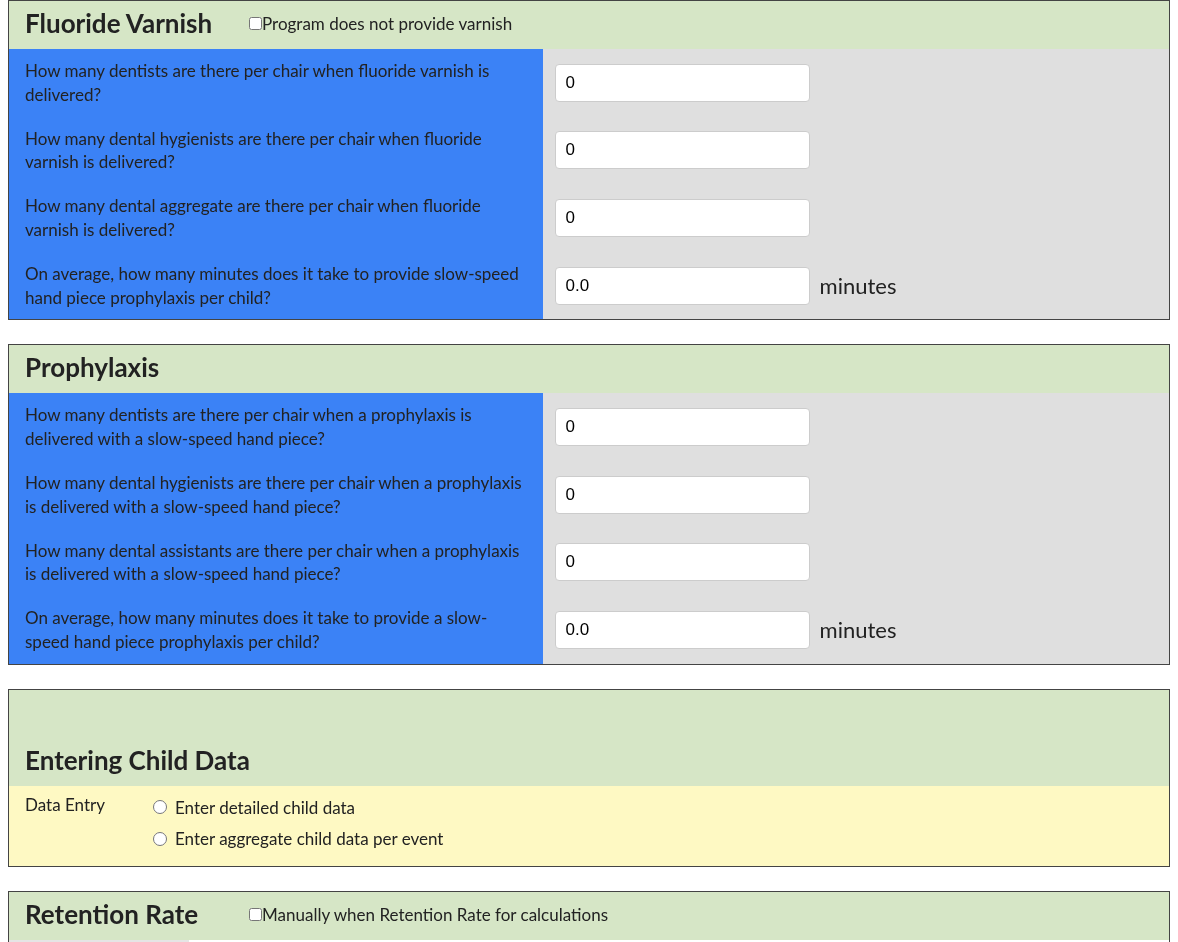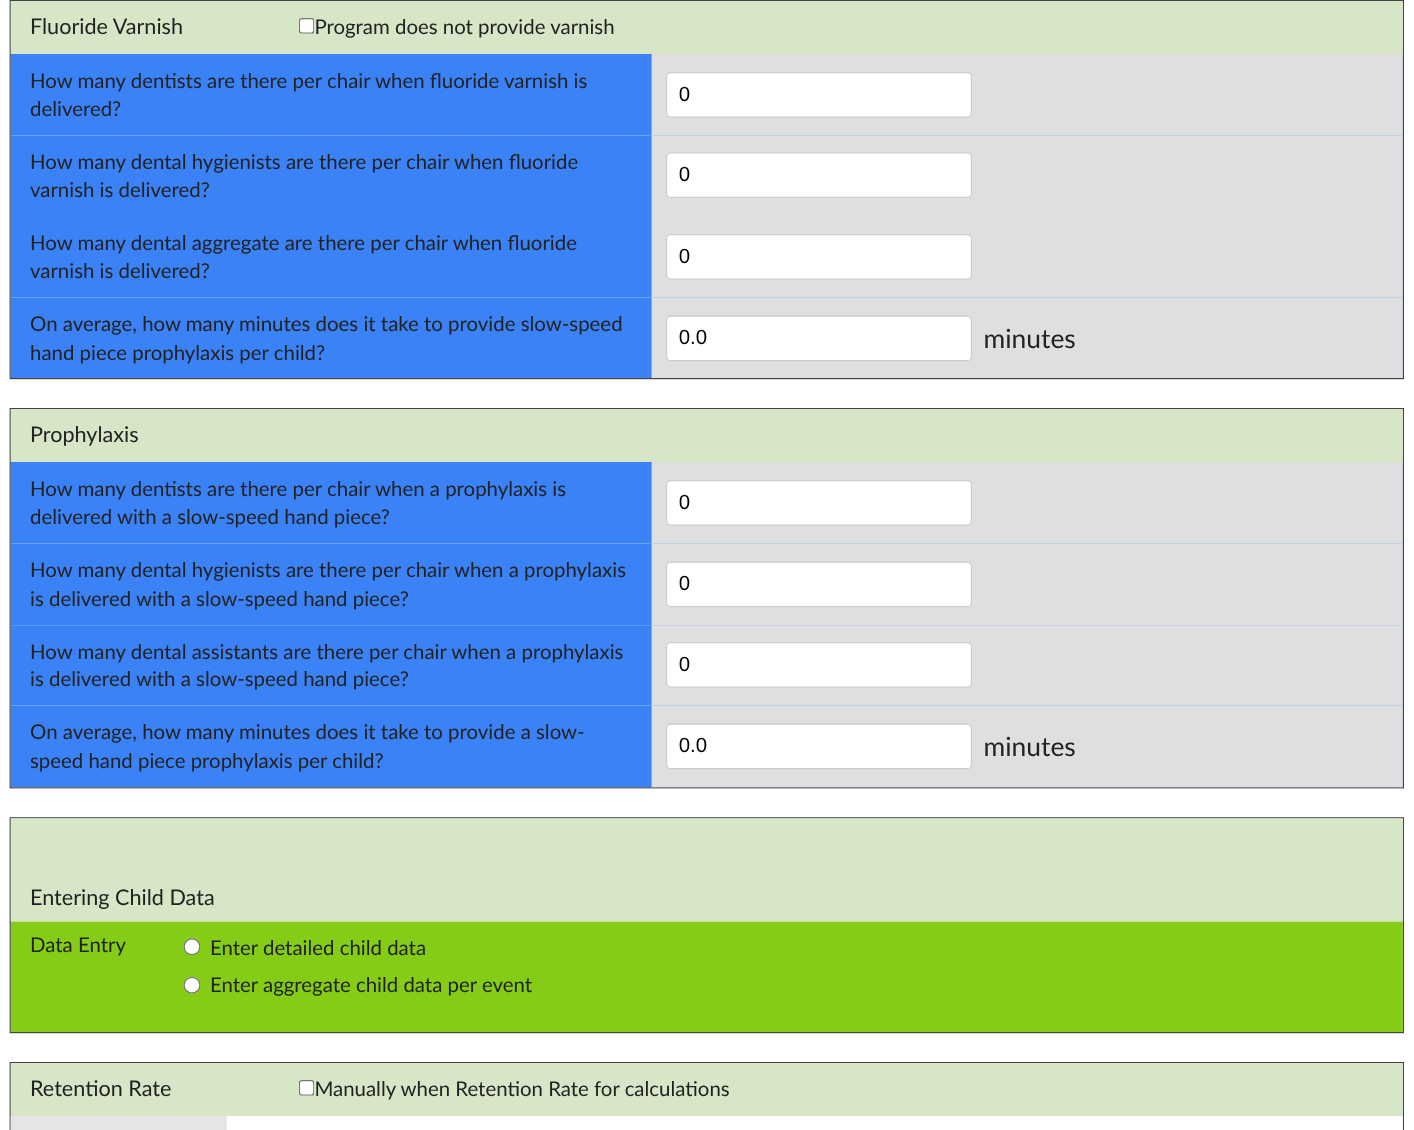--- a/index.html
+++ b/index.html
@@ -15,22 +15,22 @@
       margin-bottom: 24px;
     }
     .panel-header {
       background: #d6e6c6;
       display: flex;
       align-items: center;
       padding: 6px 16px 10px 16px;
       min-height: 44px;
     }
     .panel-title {
-      font-size: 18px;
-      font-weight: 400;
+      font-size: 26px;
+      font-weight: 700;
       width: 224px;
       flex-shrink: 0;
     }
     .panel-header-check {
       display: flex;
       align-items: center;
       gap: 0;
     }
     .panel-header-check input[type="checkbox"] {
       width: 13px; height: 13px;
@@ -62,29 +62,29 @@
       border: 1px solid #ccc;
       border-radius: 4px;
       font-size: 17px;
       background: #fff;
     }
     .suffix { font-size: 22px; }
 
     
     .child-body {
       display: flex;
-      background: #84cc16;
+      background: #fef9c3;
     }
     .child-label {
       width: 132px;
       padding: 8px 12px 8px 16px;
     }
     .child-options {
       flex: 1;
-      padding: 6px 12px 24px 12px;
+      padding: 6px 12px 12px 12px;
     }
     .radio-row {
       display: flex;
       align-items: center;
       gap: 8px;
       padding: 2px 0;
       line-height: 1.6;
     }
     .radio-row input[type="radio"] {
       width: 14px; height: 14px;

